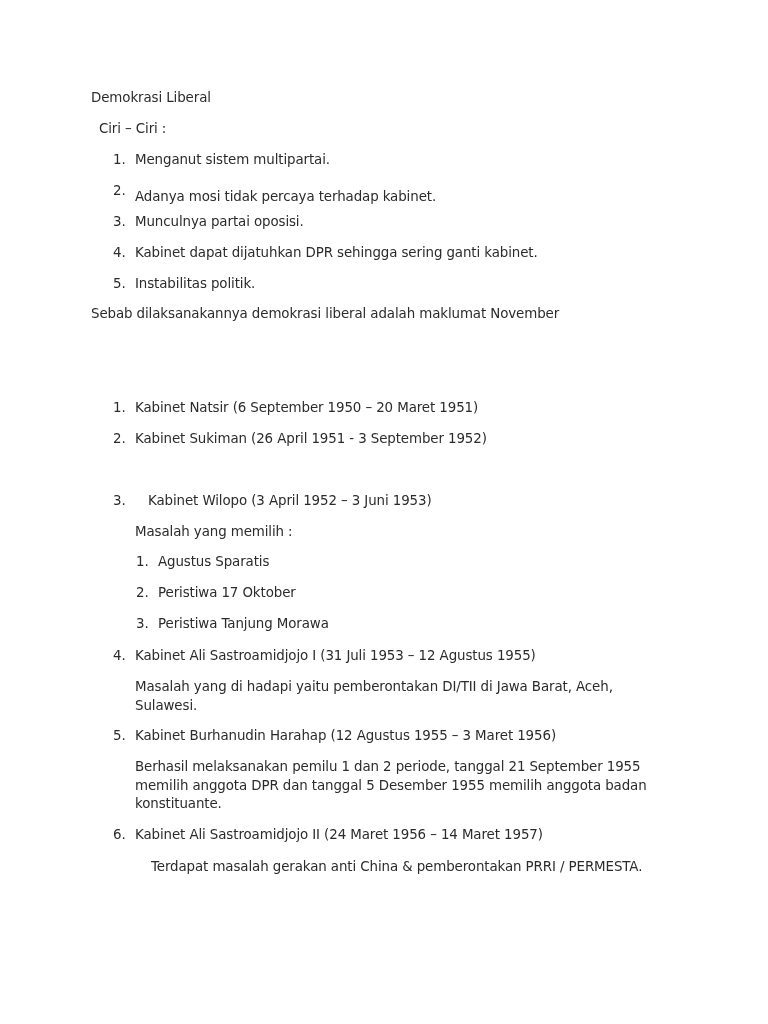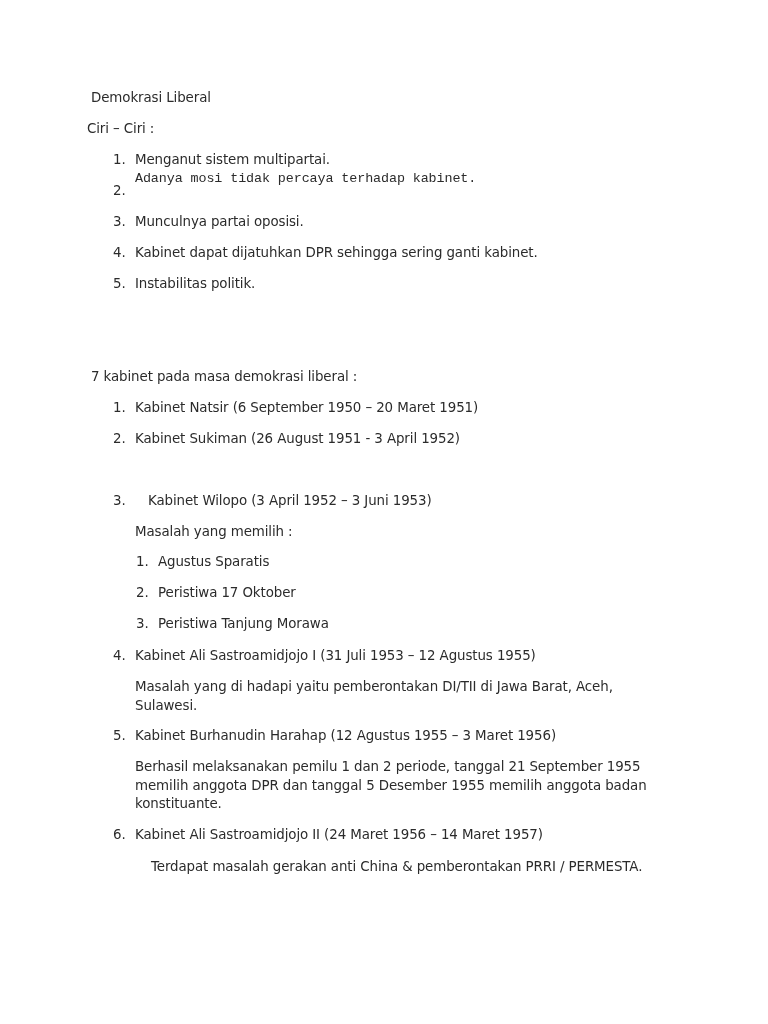--- a/index.html
+++ b/index.html
@@ -36,56 +36,56 @@
       line-height: 18.5px;
       white-space: normal;
     }
   </style>
 </head>
 <body>
 
 <div class="page">
 
   <div class="line" style="left:91px; top:89px;">Demokrasi Liberal</div>
-  <div class="line" style="left:87px; top:120px;">Ciri – Ciri :</div>
+  <div class="line" style="left:99px; top:120px;">Ciri – Ciri :</div>
 
   <div>
     <div>
       <span class="num" style="left:113px; top:151px;">1.</span>
       <span class="line" style="left:135px; top:151px;">Menganut sistem multipartai.</span>
     </div>
     <div>
       <span class="num" style="left:113px; top:182px;">2.</span>
-      <span class="line" style="left:135px; top:170px;font-family:Liberation Mono, monospace;">Adanya mosi tidak percaya terhadap kabinet.</span>
+      <span class="line" style="left:135px; top:188px;">Adanya mosi tidak percaya terhadap kabinet.</span>
     </div>
     <div>
       <span class="num" style="left:113px; top:213px;">3.</span>
       <span class="line" style="left:135px; top:213px;text-align:right;">Munculnya partai oposisi.</span>
     </div>
     <div>
       <span class="num" style="left:113px; top:244px;">4.</span>
       <span class="line" style="left:135px; top:244px;">Kabinet dapat dijatuhkan DPR sehingga sering ganti kabinet.</span>
     </div>
     <div>
       <span class="num" style="left:113px; top:275px;">5.</span>
       <span class="line" style="left:135px; top:275px;">Instabilitas politik.</span>
     </div>
   </div>
 
+  <div class="line" style="left:91px; top:305px;">Sebab dilaksanakannya demokrasi liberal adalah maklumat November</div>
 
-  <div class="line" style="left:91px; top:368px;">7 kabinet pada masa demokrasi liberal :</div>
 
   <div>
     <div>
       <span class="num" style="left:113px; top:399px;">1.</span>
       <span class="line" style="left:135px; top:399px;">Kabinet Natsir (6 September 1950 – 20 Maret 1951)</span>
     </div>
     <div>
       <span class="num" style="left:113px; top:430px;">2.</span>
-      <span class="line" style="left:135px; top:430px;">Kabinet Sukiman (26 August 1951 -  3 April 1952)</span>
+      <span class="line" style="left:135px; top:430px;">Kabinet Sukiman (26 April 1951 -  3 September 1952)</span>
     </div>
 
     <div>
       <span class="num" style="left:113px; top:492px;">3.</span>
       <span class="line" style="left:148px; top:492px;">Kabinet Wilopo (3 April 1952 – 3 Juni 1953)</span>
       <span class="line" style="left:135px; top:523px;">Masalah yang memilih :</span>
       <div>
         <div>
           <span class="num" style="left:136px; top:553px;">1.</span>
           <span class="line" style="left:158px; top:553px;">Agustus Sparatis</span>

